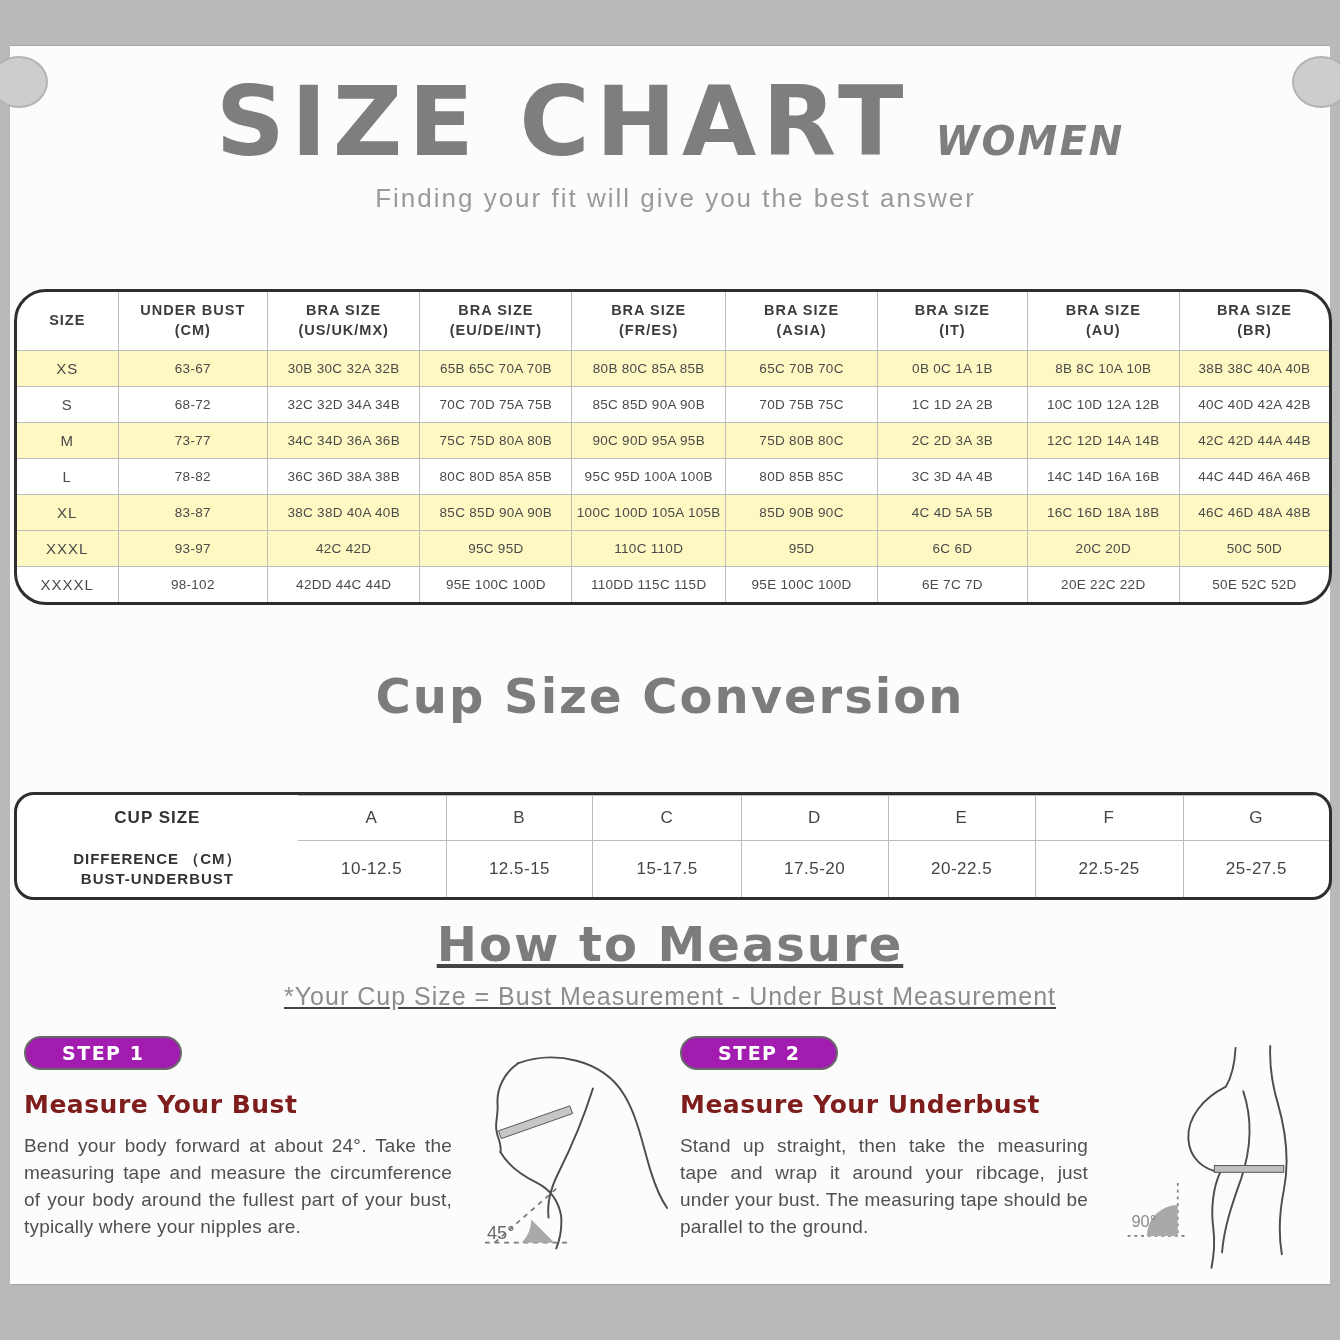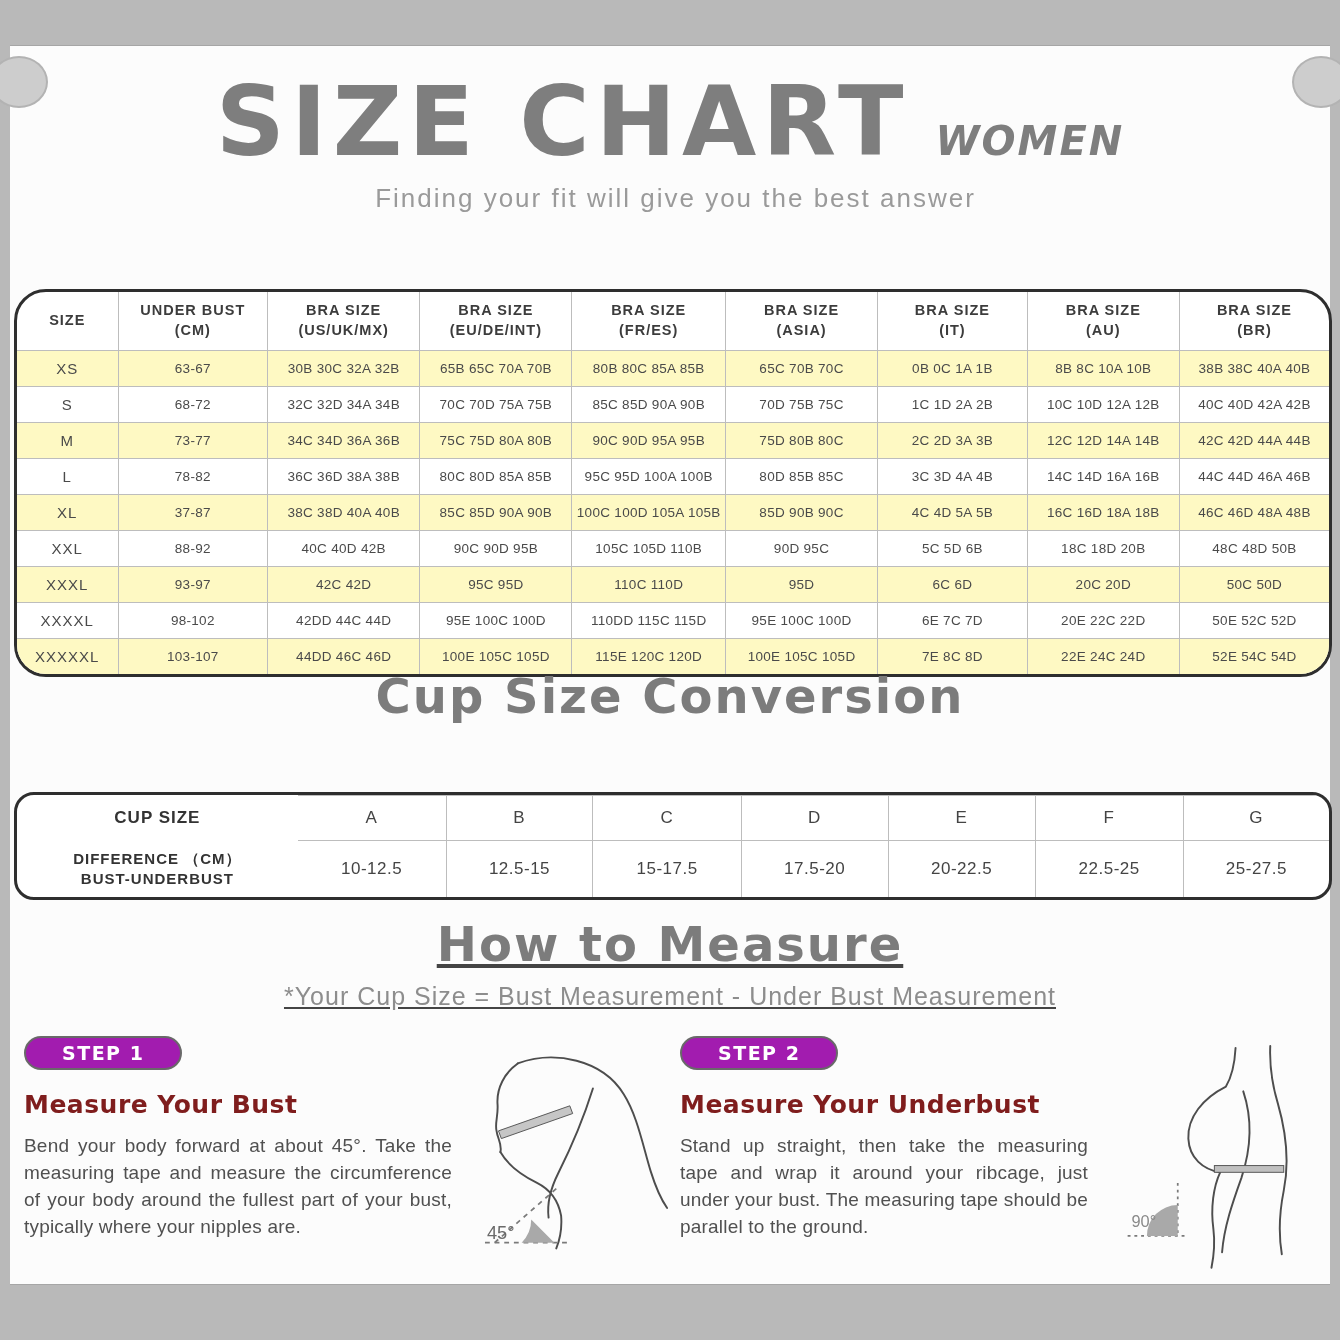--- a/index.html
+++ b/index.html
@@ -200,39 +200,28 @@
             <td>36C 36D 38A 38B</td>
             <td>80C 80D 85A 85B</td>
             <td>95C 95D 100A 100B</td>
             <td>80D 85B 85C</td>
             <td>3C 3D 4A 4B</td>
             <td>14C 14D 16A 16B</td>
             <td>44C 44D 46A 46B</td>
         </tr>
         <tr class="shade">
           <td>XL</td>
-            <td>37-87</td>
+            <td>83-87</td>
             <td>38C 38D 40A 40B</td>
             <td>85C 85D 90A 90B</td>
             <td>100C 100D 105A 105B</td>
             <td>85D 90B 90C</td>
             <td>4C 4D 5A 5B</td>
             <td>16C 16D 18A 18B</td>
             <td>46C 46D 48A 48B</td>
-        </tr>
-        <tr>
-          <td>XXL</td>
-            <td>88-92</td>
-            <td>40C 40D 42B</td>
-            <td>90C 90D 95B</td>
-            <td>105C 105D 110B</td>
-            <td>90D 95C</td>
-            <td>5C 5D 6B</td>
-            <td>18C 18D 20B</td>
-            <td>48C 48D 50B</td>
         </tr>
         <tr class="shade">
           <td>XXXL</td>
             <td>93-97</td>
             <td>42C 42D</td>
             <td>95C 95D</td>
             <td>110C 110D</td>
             <td>95D</td>
             <td>6C 6D</td>
             <td>20C 20D</td>
@@ -241,31 +230,20 @@
         <tr>
           <td>XXXXL</td>
             <td>98-102</td>
             <td>42DD 44C 44D</td>
             <td>95E 100C 100D</td>
             <td>110DD 115C 115D</td>
             <td>95E 100C 100D</td>
             <td>6E 7C 7D</td>
             <td>20E 22C 22D</td>
             <td>50E 52C 52D</td>
-        </tr>
-        <tr class="shade">
-          <td>XXXXXL</td>
-            <td>103-107</td>
-            <td>44DD 46C 46D</td>
-            <td>100E 105C 105D</td>
-            <td>115E 120C 120D</td>
-            <td>100E 105C 105D</td>
-            <td>7E 8C 8D</td>
-            <td>22E 24C 24D</td>
-            <td>52E 54C 54D</td>
         </tr>
       </tbody>
     </table>
   </div>
 
   <div class="section-head cup-head">
     <h2>Cup Size Conversion</h2>
   </div>
 
   <div class="table-frame cup-frame">
@@ -311,21 +289,21 @@
   <div class="section-head measure-head">
     <h2>How to Measure</h2>
     <p>*Your Cup Size = Bust Measurement - Under Bust Measurement</p>
   </div>
 
   <div class="steps">
 
     <div class="step left">
       <span class="step-badge">STEP 1</span>
       <h3>Measure Your Bust</h3>
-      <p>Bend your body forward at about 45°. Take the measuring tape and measure the circumference of your body around the fullest part of your bust, typically where your nipples are.</p>
+      <p>Bend your body forward at about 24°. Take the measuring tape and measure the circumference of your body around the fullest part of your bust, typically where your nipples are.</p>
       <svg class="fig" viewBox="0 0 220 240">
         <g fill="none" stroke="#4d4d4d" stroke-width="2" stroke-linecap="round">
           <path d="M62,26 C100,12 150,22 172,58 C186,80 192,112 200,138 C205,154 210,166 217,176"></path>
           <path d="M62,26 C48,36 40,52 41,68 C42,80 38,88 40,96 C41,104 46,110 44,118"></path>
           <path d="M44,118 C52,132 66,142 82,150 C96,157 104,168 107,184 C108,196 106,208 102,218"></path>
           <path d="M140,52 C130,84 118,112 104,140 C96,156 92,170 94,186"></path>
         </g>
         <polygon points="42,96 116,70 119,78 45,104" fill="#c6c6c6" stroke="#555" stroke-width="1"></polygon>
         <g stroke="#7a7a7a" stroke-width="1.8" stroke-dasharray="5,5" fill="none">
           <path d="M28,212 L118,212"></path>

